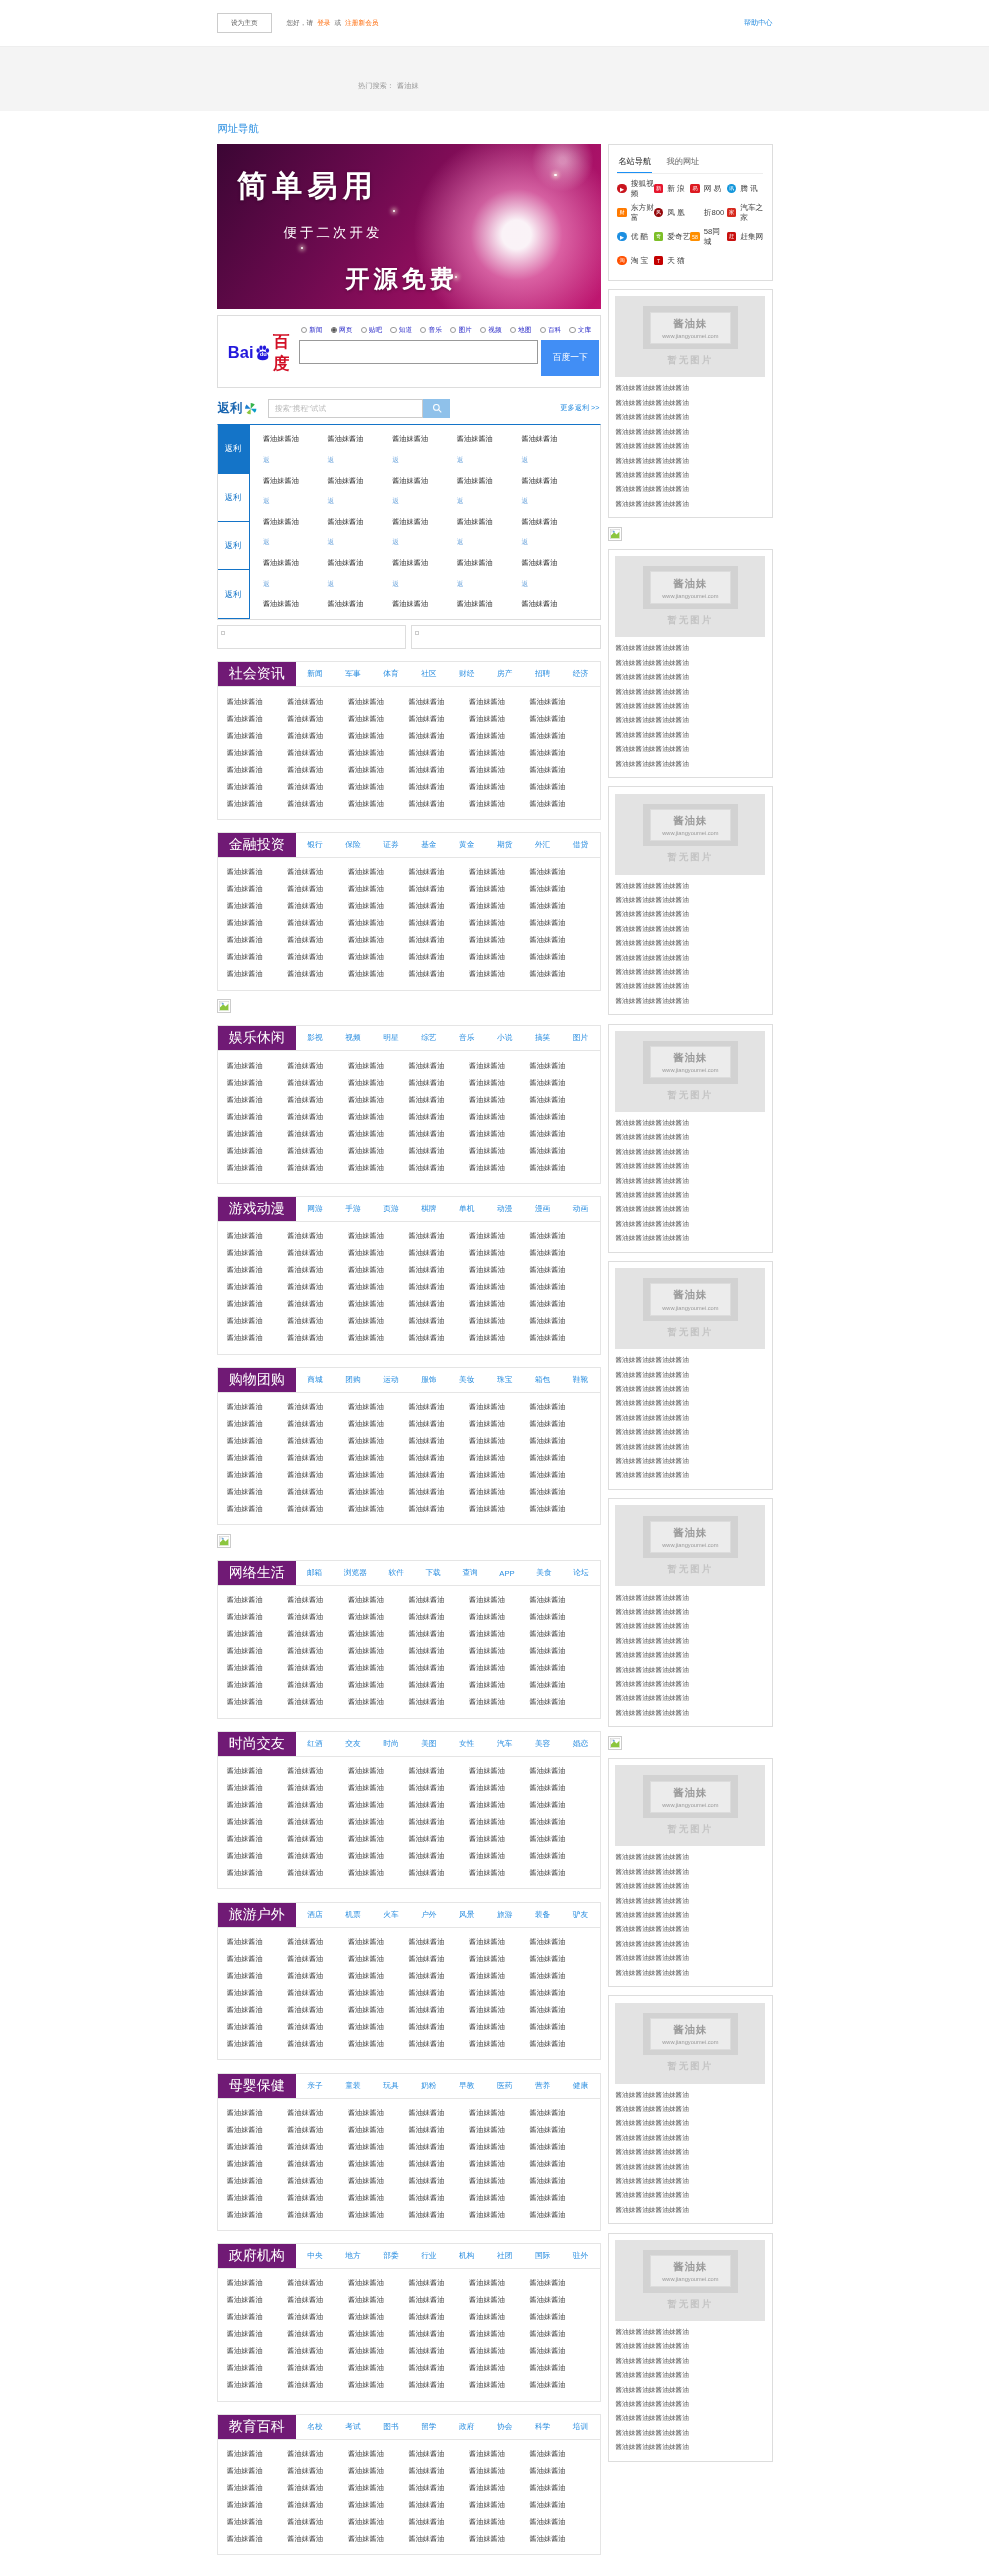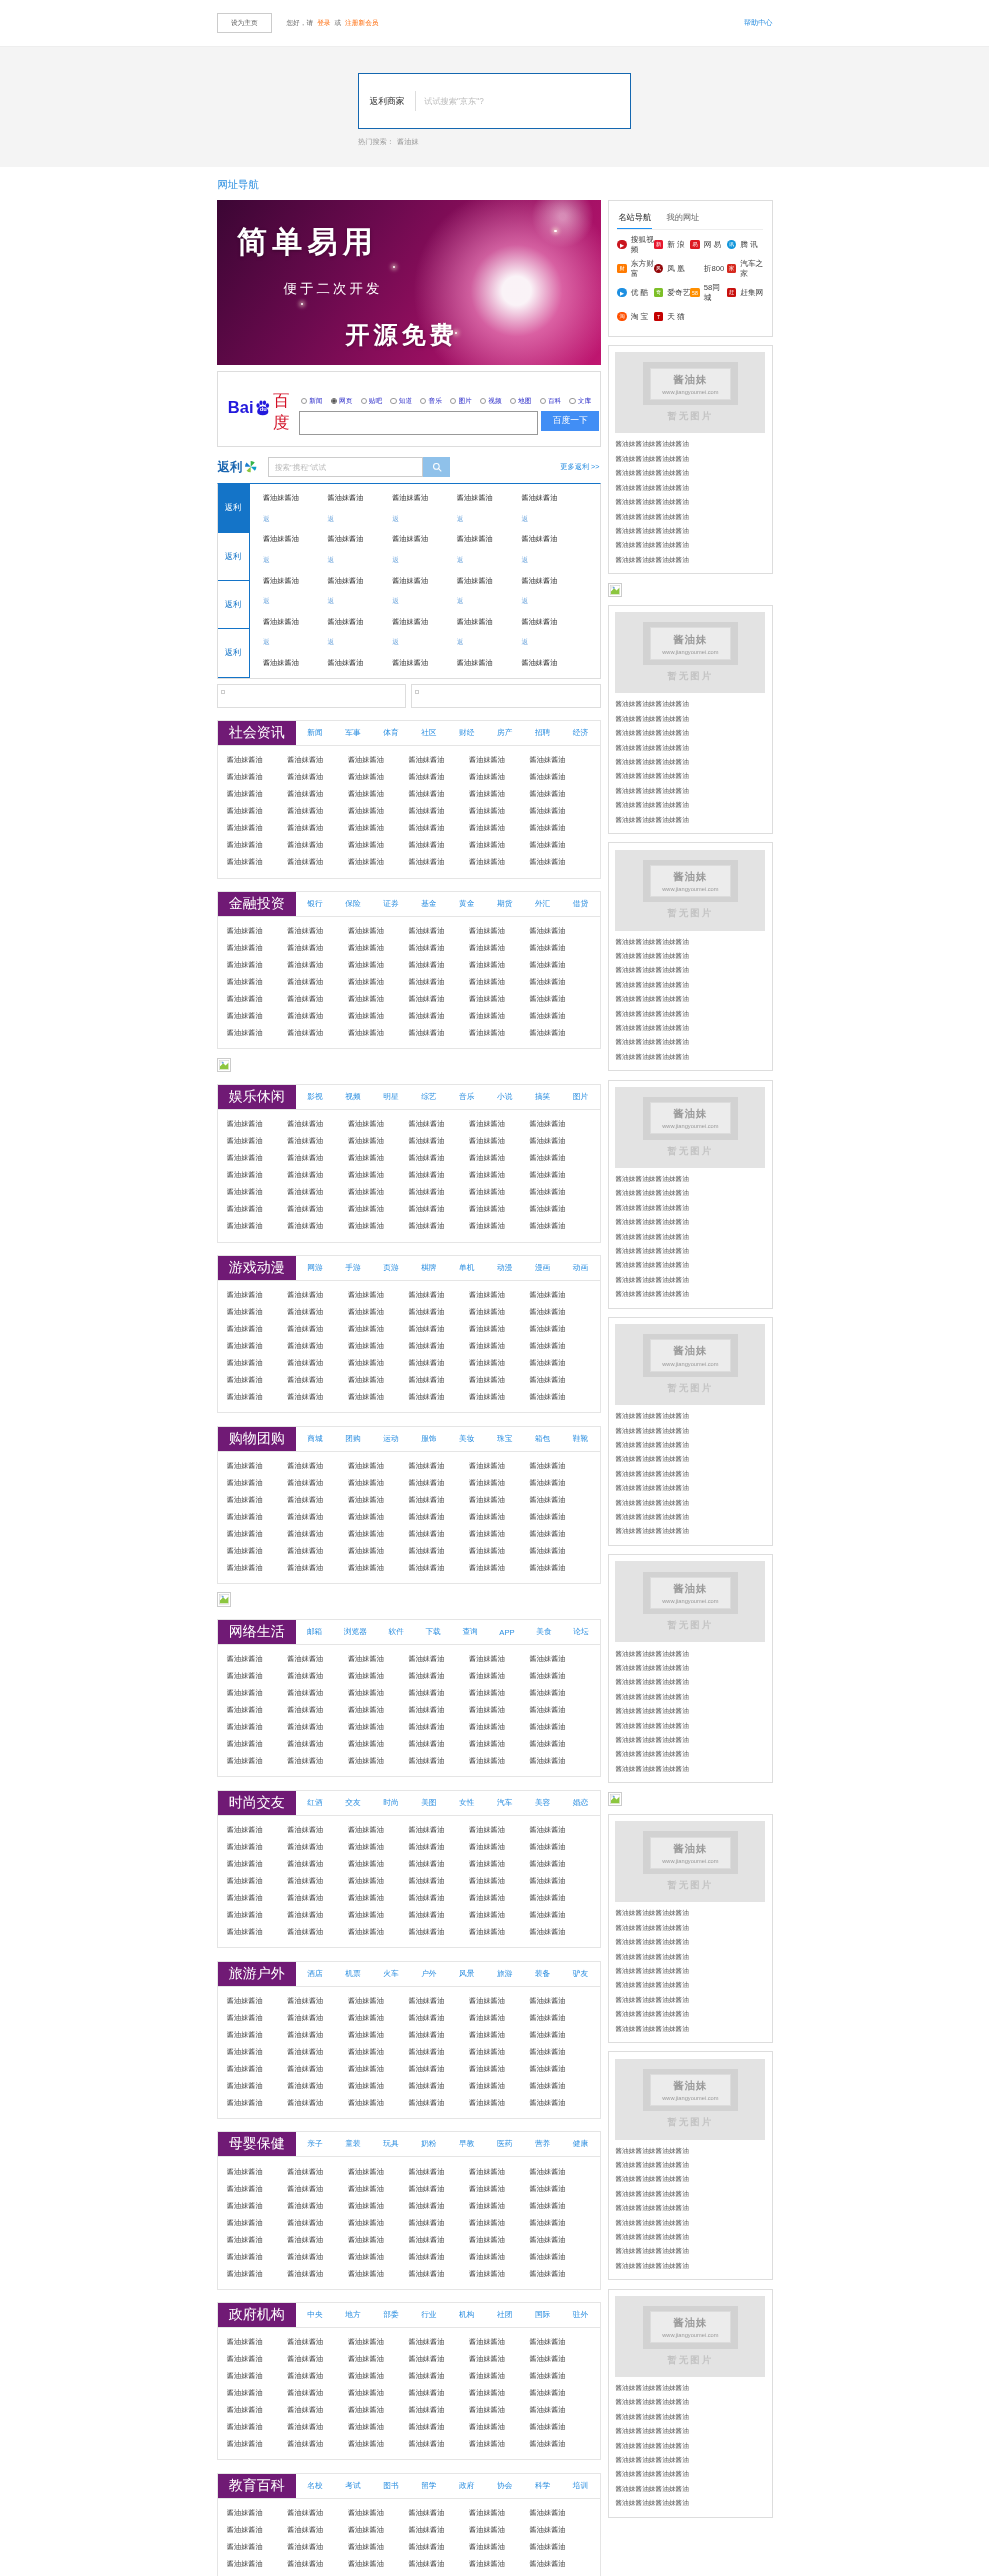--- a/index.html
+++ b/index.html
@@ -36,29 +36,29 @@
   .banner .b2{font-size:13.4px;padding:17.5px 0 0 67px;letter-spacing:3.1px;}
   .banner .b3{font-size:24px;font-weight:bold;letter-spacing:4.1px;padding:20.6px 0 0 129px;text-shadow:0 1px 3.1px rgba(0,0,0,.35);}
   .spark{position:absolute;width:2.1px;height:2.1px;border-radius:50%;background:#fff;box-shadow:0 0 4.1px 1.5px rgba(255,255,220,.8);}
   
   .baidu-box{border:0.5px solid #ddd;margin-top:6.2px;padding:9.3px 10.3px 11.3px 10.3px;}
   .baidu-flex{display:flex;align-items:flex-end;}
   .bd-logo{display:flex;align-items:center;margin-right:9.3px;margin-bottom:1px;}
   .bd-bai{font-size:16.5px;font-weight:bold;color:#2319dc;}
   .bd-du{position:relative;width:17.5px;height:17.5px;margin:0 1px;}
   .bd-du span{position:absolute;left:50%;top:58%;transform:translate(-50%,-50%);color:#fff;font-size:5.7px;font-weight:bold;}
-  .bd-cn{font-size:16.5px;font-weight:normal;color:#d20f25;margin-top:8px;}
+  .bd-cn{font-size:16.5px;font-weight:bold;color:#d20f25;}
   .bd-right{flex:1;}
   .bd-opts{display:flex;align-items:center;margin:0 0 5.2px 2.1px;flex-wrap:nowrap;}
   .bd-opt{display:flex;align-items:center;margin-right:8.2px;font-size:6.7px;color:#2828c8;white-space:nowrap;}
   .rad{width:6.2px;height:6.2px;border:0.5px solid #999;border-radius:50%;background:#fff;display:inline-block;margin-right:2.1px;box-sizing:border-box;}
   .rad.on{background:radial-gradient(circle,#555 0 1.5px,#fff 1.8px);border-color:#666;}
   .bd-form{display:flex;}
   .bd-input{flex:1;height:24px;border:0.5px solid #999;outline:none;font-size:8.2px;padding:0 5.2px;box-sizing:border-box;}
-  .bd-btn{width:58px;height:20px;background:#418ef5;color:#fff;border:none;font-size:8.8px;margin-left:3.1px;cursor:pointer;}
+  .bd-btn{width:58px;height:36px;background:#418ef5;color:#fff;border:none;font-size:8.8px;margin-left:3.1px;cursor:pointer;}
   
   .fanli-search{display:flex;align-items:center;margin-top:7.2px;padding:3.1px 1px;}
   .fl-logo{display:flex;align-items:center;font-size:12.4px;font-weight:bold;color:#1b66b0;}
   .fl-logo svg{margin-left:1.5px;}
   .fl-input{width:155px;height:19.6px;border:0.5px solid #ccc;outline:none;font-size:7.7px;padding:0 5.2px;margin-left:11.3px;box-sizing:border-box;color:#333;}
   .fl-input::placeholder{color:#bbb;}
   .fl-btn{width:27px;height:19.6px;background:#8fc1ea;border:none;display:flex;align-items:center;justify-content:center;cursor:pointer;}
   .fl-more{margin-left:auto;color:#2a8ee0;font-size:7.2px;}
   
   .fanli-block{border:0.5px solid #ddd;border-top:0.5px solid #1474c8;margin-top:3.1px;display:flex;min-height:180px;}
@@ -114,24 +114,20 @@
       <span>您好，请</span>
       <a class="org">登录</a>
       <span>或</span>
       <a class="org">注册新会员</a>
     </span>
     <a class="help">帮助中心</a>
   </div>
 </div>
 
 <div class="search-band">
-  <div class="sbox">
-    <span class="scat">返利商家</span>
-    <input class="sinput" placeholder="试试搜索&quot;京东&quot;?" style="">
-  </div>
   <div class="hot">
     <span>热门搜索：</span><a>酱油妹</a>
   </div>
 </div>
 
 <div class="container">
   <div class="page-title">网址导航</div>
 
   <div class="content-row">
 

